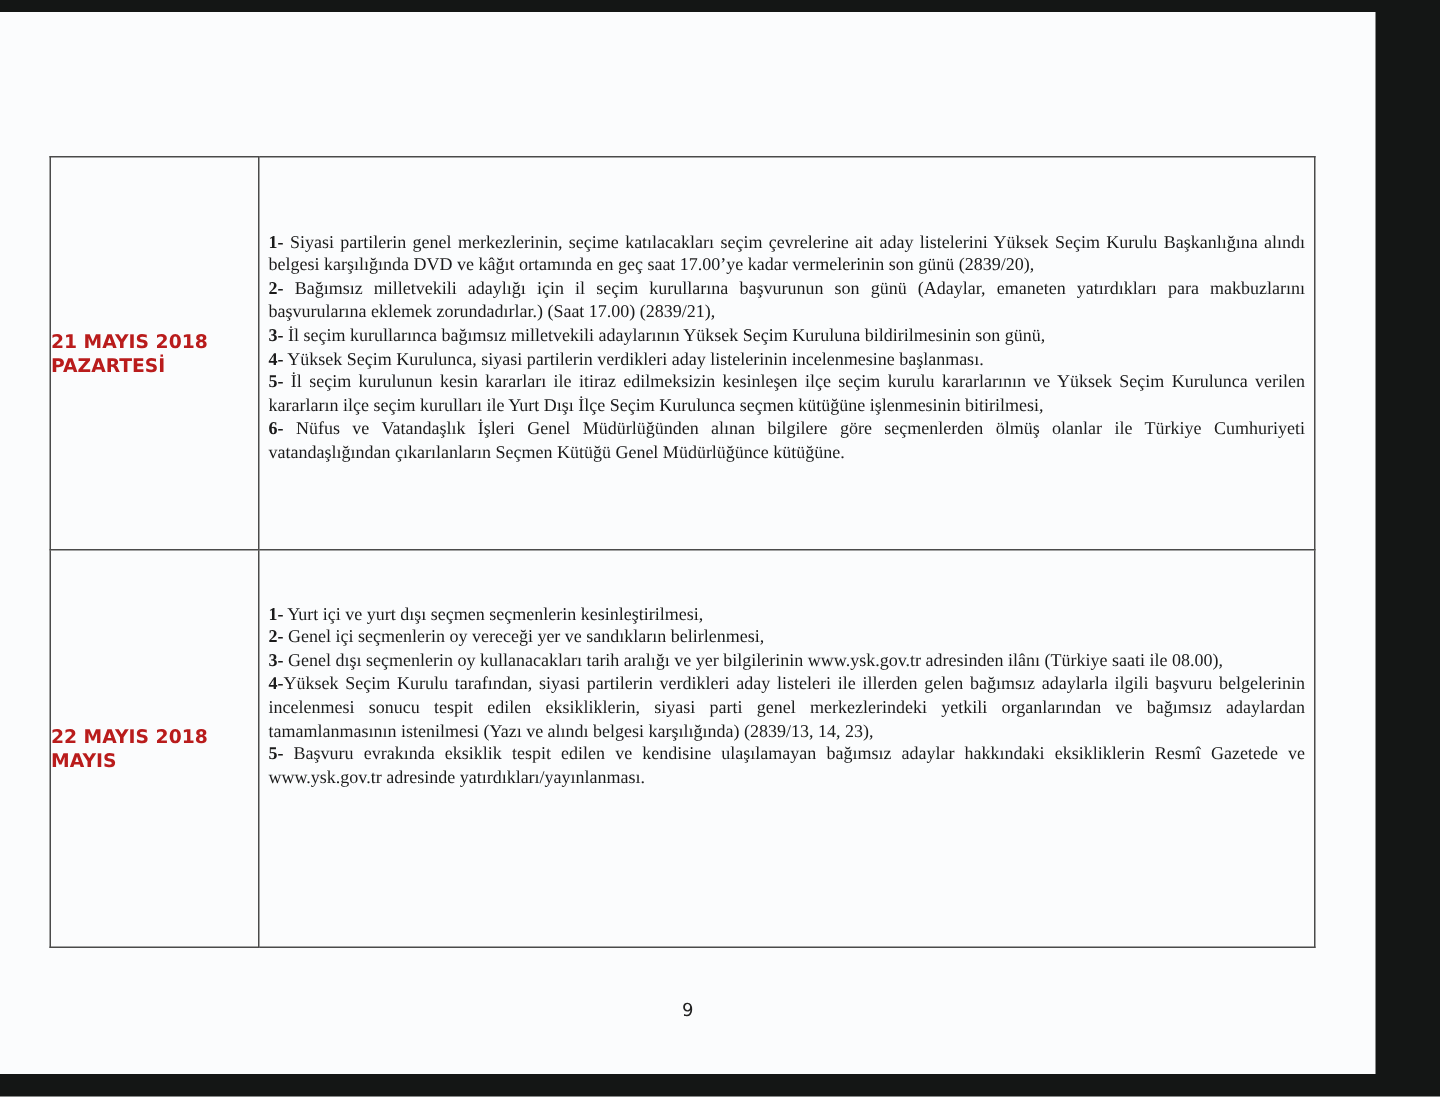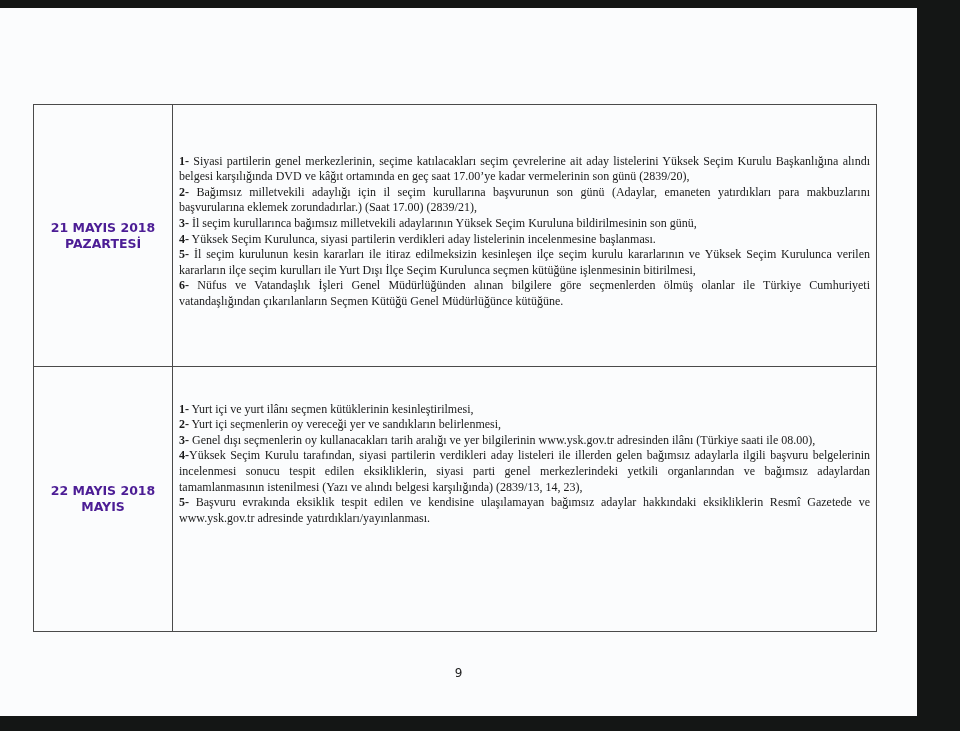--- a/index.html
+++ b/index.html
@@ -11,22 +11,22 @@
     position: absolute; left: 0; top: 8px; width: 917px; height: 708px;
     background: #fbfcfd;
   }
   .sched {
     position: absolute; left: 33px; top: 96px; width: 844px;
     border-collapse: collapse; table-layout: fixed;
   }
   .sched td {
     border: 1.5px solid #4a4a4a; vertical-align: middle; padding: 0;
   }
-  .date-col { width: 138px; text-align: center;
-    font-family: "DejaVu Sans", sans-serif; font-weight: bold; font-size: 12.5px; color: #4c1d95; line-height: 16px; }
+  .date-col { width: 138px; text-align: left;
+    font-family: "DejaVu Sans", sans-serif; font-weight: bold; font-size: 12.5px; color: #b91c1c; line-height: 16px; }
   .items-col { padding: 0 6px 0 6px !important; }
   .row1 { height: 262px; }
   .row2 { height: 265px; }
   .item {
     font-size: 12px; line-height: 15.6px; color: #1a1a1a; text-align: justify; margin: 0;
   }
   .item .num { font-weight: bold; }
   .url { }
   .row1 .items-col .wrap { padding-top: 10px; padding-bottom: 18px; }
   .row2 .items-col .wrap { padding-top: 0px; padding-bottom: 70px; }
@@ -57,22 +57,22 @@
         </div>
       </td>
     </tr>
     <tr class="row2">
       <td class="date-col">
         <div>22 MAYIS 2018</div>
         <div>MAYIS</div>
       </td>
       <td class="items-col">
         <div class="wrap">
-          <p class="item"><span class="num">1-</span><span> Yurt içi ve yurt ilânı seçmen kütüklerinin kesinleştirilmesi,</span></p>
-          <p class="item"><span class="num">2-</span><span> Yurt içi seçmenlerin oy vereceği yer ve sandıkların belirlenmesi,</span></p>
+          <p class="item"><span class="num">1-</span><span> Yurt içi ve yurt dışı seçmen seçmenlerin kesinleştirilmesi,</span></p>
+          <p class="item"><span class="num">2-</span><span> Genel içi seçmenlerin oy vereceği yer ve sandıkların belirlenmesi,</span></p>
           <p class="item"><span class="num">3-</span><span> Genel dışı seçmenlerin oy kullanacakları tarih aralığı ve yer bilgilerinin </span><span class="url">www.ysk.gov.tr</span><span> adresinden ilânı (Türkiye saati ile 08.00),</span></p>
           <p class="item"><span class="num">4-</span><span>Yüksek Seçim Kurulu tarafından, siyasi partilerin verdikleri aday listeleri ile illerden gelen bağımsız adaylarla ilgili başvuru belgelerinin incelenmesi sonucu tespit edilen eksikliklerin, siyasi parti genel merkezlerindeki yetkili organlarından ve bağımsız adaylardan tamamlanmasının istenilmesi    (Yazı ve alındı belgesi karşılığında) (2839/13, 14, 23),</span></p>
           <p class="item"><span class="num">5-</span><span> Başvuru evrakında eksiklik tespit edilen ve kendisine ulaşılamayan bağımsız adaylar hakkındaki eksikliklerin Resmî Gazetede ve </span><span class="url">www.ysk.gov.tr</span><span> adresinde yatırdıkları/yayınlanması.</span></p>
         </div>
       </td>
     </tr>
   </tbody>
     </table>
   <div class="page-num">9</div>
 </div>

